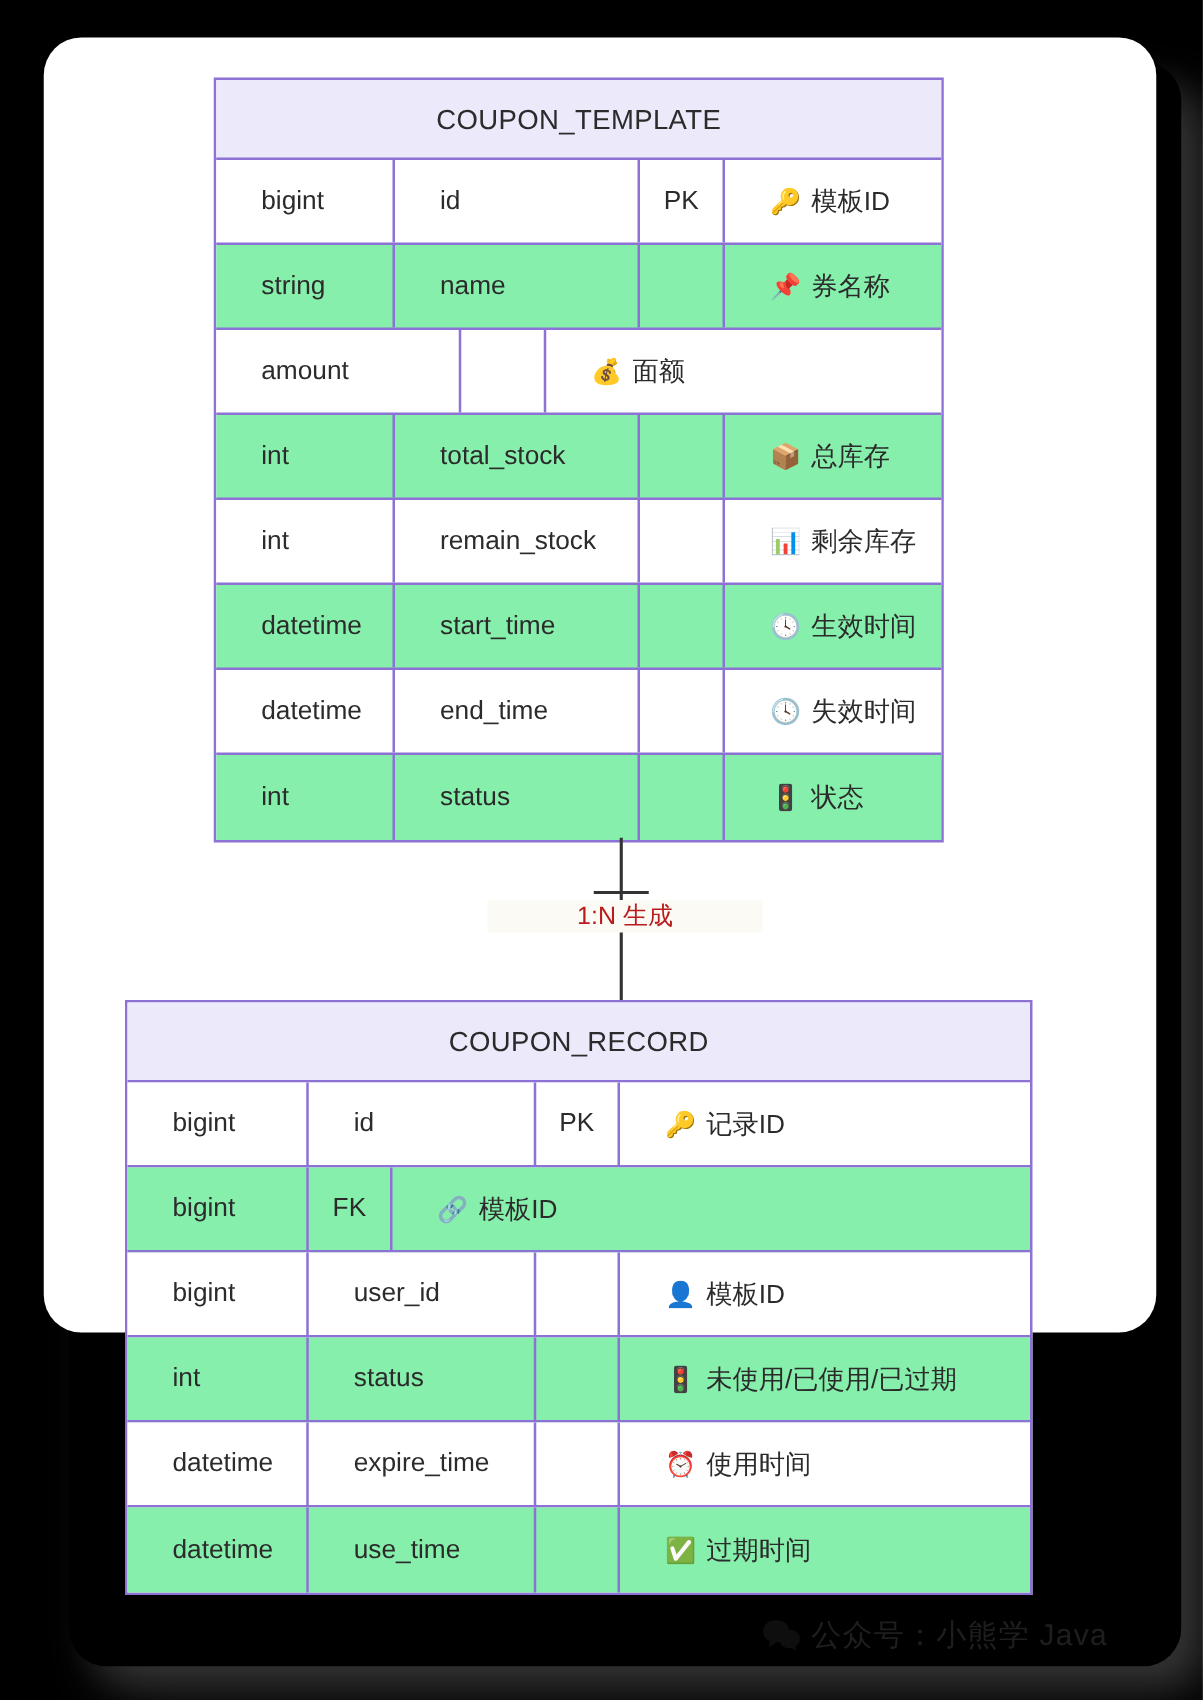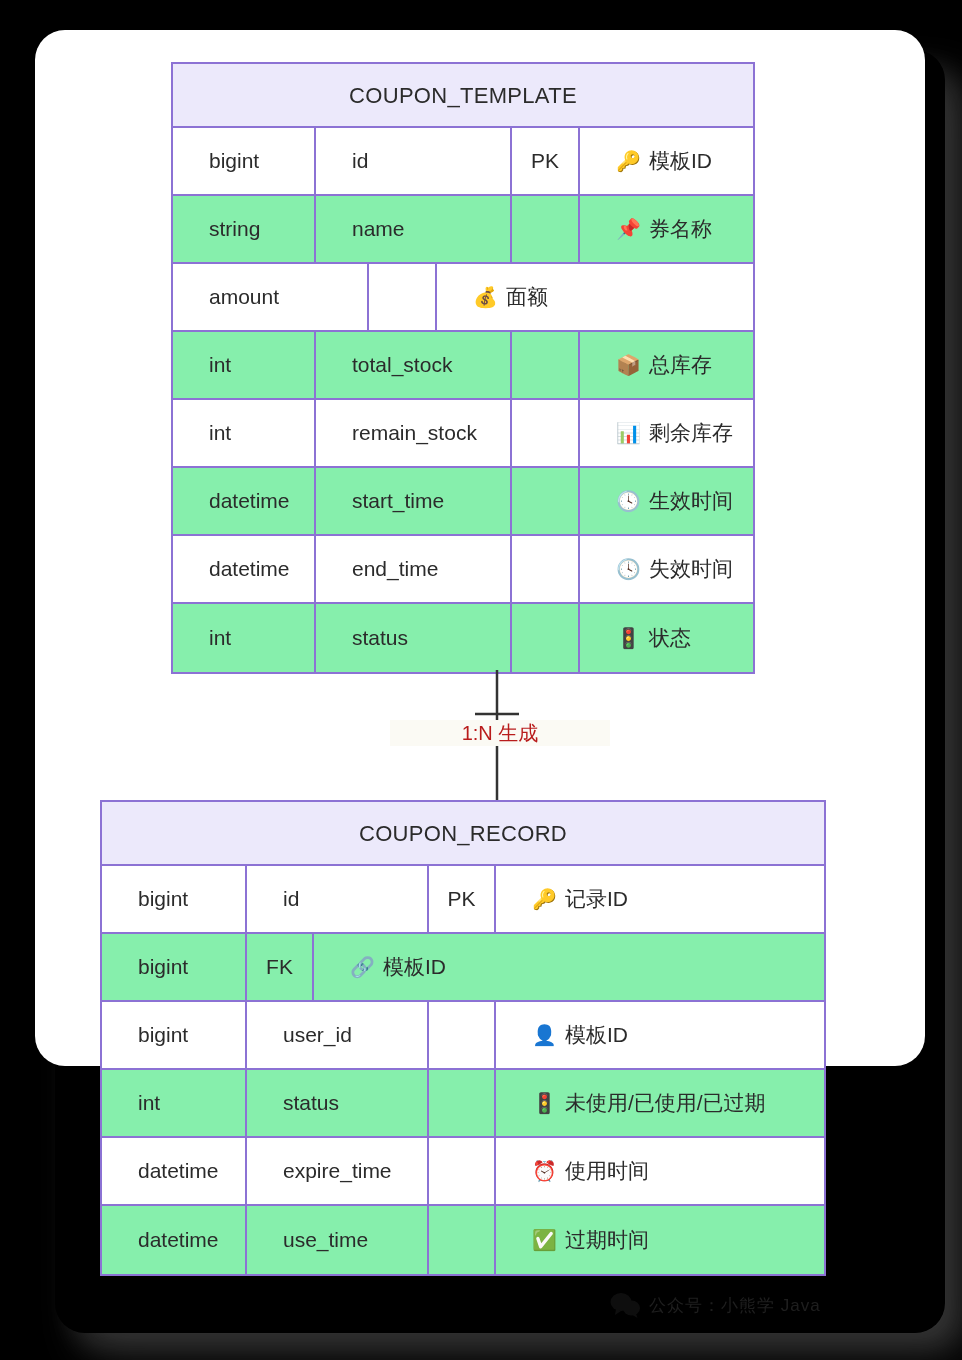--- a/index.html
+++ b/index.html
@@ -144,21 +144,21 @@
     position: absolute;
     left: 610px;
     top: 1292px;
     display: flex;
     align-items: center;
     gap: 9px;
     opacity: 0.34;
     pointer-events: none;
   }
   #watermark .wm-text {
-    font-size: 17px;
+    font-size: 24px;
     color: #5a5a5a;
     letter-spacing: 1px;
     white-space: nowrap;
   }
   #watermark .wm-icon { display: block; }
 </style>
 </head>
 <body>
 
 <div id="canvas">

